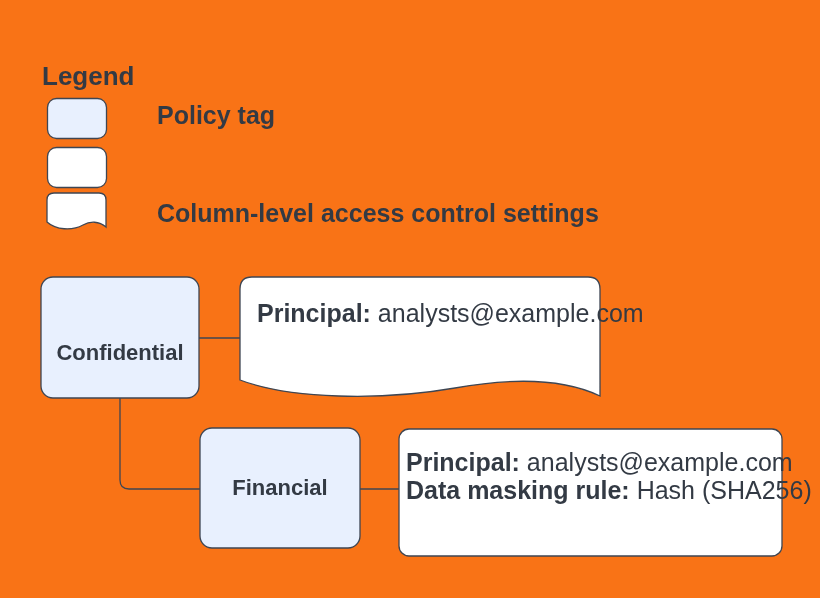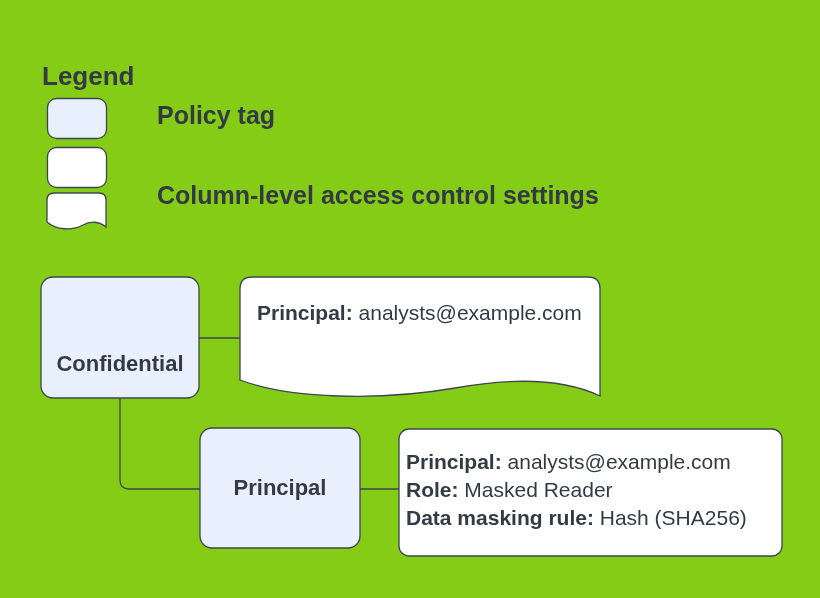--- a/index.html
+++ b/index.html
@@ -1,43 +1,43 @@
 <!DOCTYPE html>
 <html><head>
 <meta charset="utf-8">
 <style>
   html,body { margin:0; padding:0; background:#ffffff; }
   .canvas {
     position:relative; width:820px; height:598px;
-    background:#84cc16; overflow:hidden;
+    background:#f97316; overflow:hidden;
     font-family:"Liberation Sans", sans-serif;
     color:#333a44;
   }
   svg.layer { position:absolute; left:0; top:0; width:820px; height:598px; }
 
   .stroke { stroke:#3e4653; stroke-width:1.3; fill:none; }
   .fill-blue { fill:#e8f0fe; stroke:#3e4653; stroke-width:1.3; }
   .fill-white { fill:#ffffff; stroke:#3e4653; stroke-width:1.3; }
 
   .txt { position:absolute; white-space:nowrap; }
 
   .legend-title { left:42px; top:61px; font-size:26px; font-weight:bold; line-height:30px; }
   .legend-label { left:132px; font-size:25px; font-weight:bold; line-height:30px;margin-left:25px; }
   .legend-label.row1 { top:100px; }
   .legend-label.row2 { top:151px; }
-  .legend-label.row3 { top:180px; }
+  .legend-label.row3 { top:198px; }
 
   .node-label {
     position:absolute; display:flex; align-items:center; justify-content:center;
     font-size:22px; font-weight:bold; text-align:center;
   }
-  .node-label.conf { left:41px;  top:286px; width:158px; height:155px;text-align:center; }
+  .node-label.conf { left:41px;  top:275px; width:158px; height:155px;text-align:center; }
   .node-label.fin  { left:200px; top:428px; width:160px; height:120px; }
 
-  .callout-text { position:absolute; font-size:21px; line-height:28px; }
+  .callout-text { position:absolute; font-size:25px; line-height:28px; }
   .callout-text.c1 { left:257px; top:299px; }
   .callout-text.c2 { left:406px; top:448px; }
   .b { font-weight:bold; }
 </style>
 </head>
 <body>
 
 <div class="canvas">
 
   <svg class="layer" viewBox="0 0 820 598" xmlns="http://www.w3.org/2000/svg">
@@ -58,25 +58,24 @@
              L 600 289 Q 600 277 588 277 L 252 277 Q 240 277 240 289 Z"></path>
 
     <rect class="fill-white" x="399" y="429" width="383" height="127" rx="10"></rect>
   </svg>
 
   <div class="txt legend-title">Legend</div>
   <div class="txt legend-label row1">Policy tag</div>
   <div class="txt legend-label row3">Column-level access control settings</div>
 
   <div class="node-label conf">Confidential</div>
-  <div class="node-label fin">Principal</div>
+  <div class="node-label fin">Financial</div>
 
   <div class="callout-text c1">
     <div><span class="b">Principal:</span><span> analysts@example.com</span></div>
   </div>
 
   <div class="callout-text c2">
     <div><span class="b">Principal:</span><span> analysts@example.com</span></div>
-    <div><span class="b">Role:</span><span> Masked Reader</span></div>
     <div><span class="b">Data masking rule:</span><span> Hash (SHA256)</span></div>
   </div>
 
 </div>
 
 </body></html>

